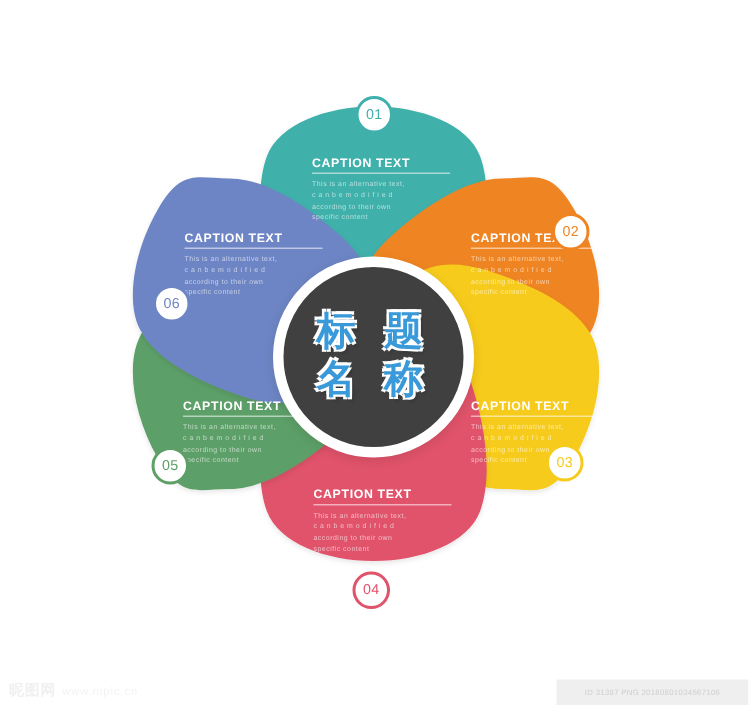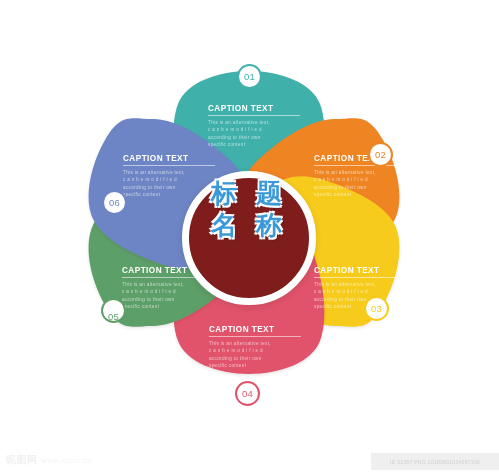--- a/index.html
+++ b/index.html
@@ -83,39 +83,39 @@
     font-weight: normal;
     letter-spacing: 0.2px;
     box-sizing: border-box;
   }
   .badge span { line-height: 1; }
 
   .bg-01 { left: 237px; top: 64px;  border: 2px solid #3fb0ab; color: #3fb0ab; }
   .bg-02 { left: 368px; top: 142px; border: 2px solid #ef8423; color: #ef8423; }
   .bg-03 { left: 364px; top: 296px; border: 2px solid #f6cb1c; color: #f6cb1c; }
   .bg-04 { left: 235px; top: 381px; border: 2px solid #e0536b; color: #e0536b; }
-  .bg-05 { left: 101px; top: 298px; border: 2px solid #5d9f67; color: #5d9f67; align-items: flex-end; }
+  .bg-05 { left: 101px; top: 298px; border: 2px solid #5d9f67; color: #5d9f67; }
   .bg-06 { left: 102px; top: 142px; border: 2px solid #6d85c4; color: #6d85c4; margin-top: 48px; }
 
   
   #center-circle {
     position: absolute;
     left: 182px;
     top: 171px;
     width: 134px;
     height: 134px;
     border-radius: 50%;
-    background: #7f1d1d;
+    background: #404040;
     border: 7px solid #ffffff;
     box-sizing: border-box;
     box-shadow: 0 2px 7px rgba(0,0,0,0.10);
     display: flex;
     flex-direction: column;
     align-items: center;
-    justify-content: flex-start;
+    justify-content: center;
   }
   .center-line {
     font-family: "DejaVu Sans", "Liberation Sans", sans-serif;
     font-size: 26px;
     font-weight: bold;
     color: #3a9ad9;
     letter-spacing: 5px;
     line-height: 1.22;
     text-shadow:
       -1.6px -1.6px 0 #ffffff,

